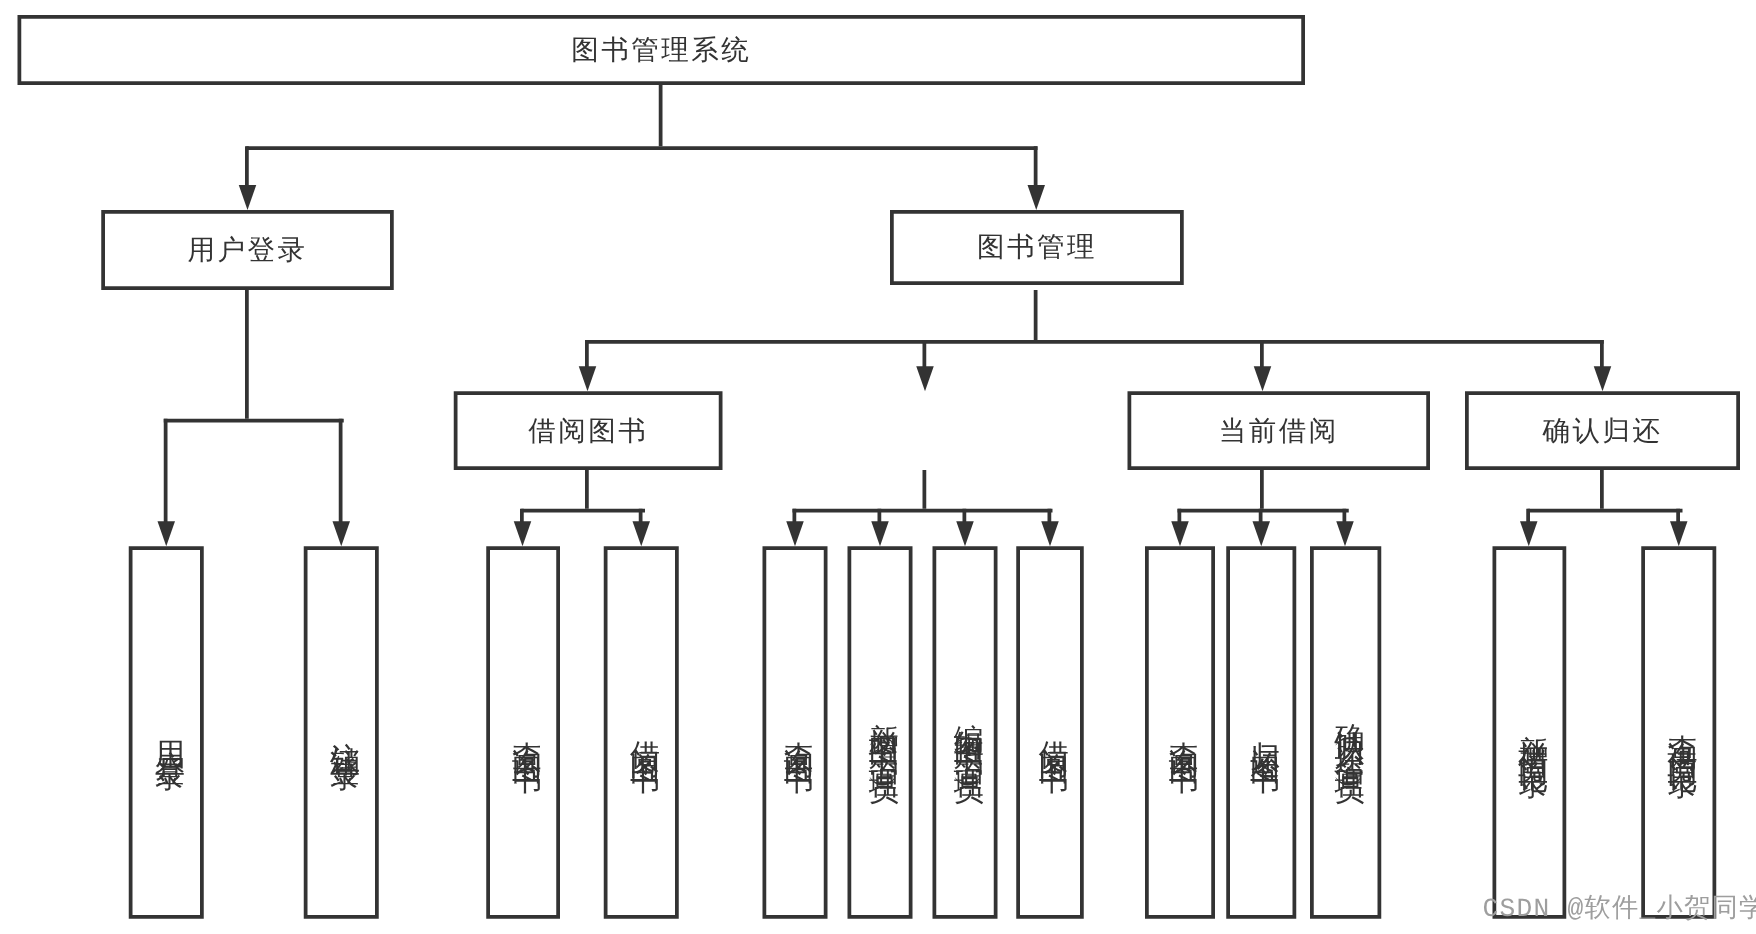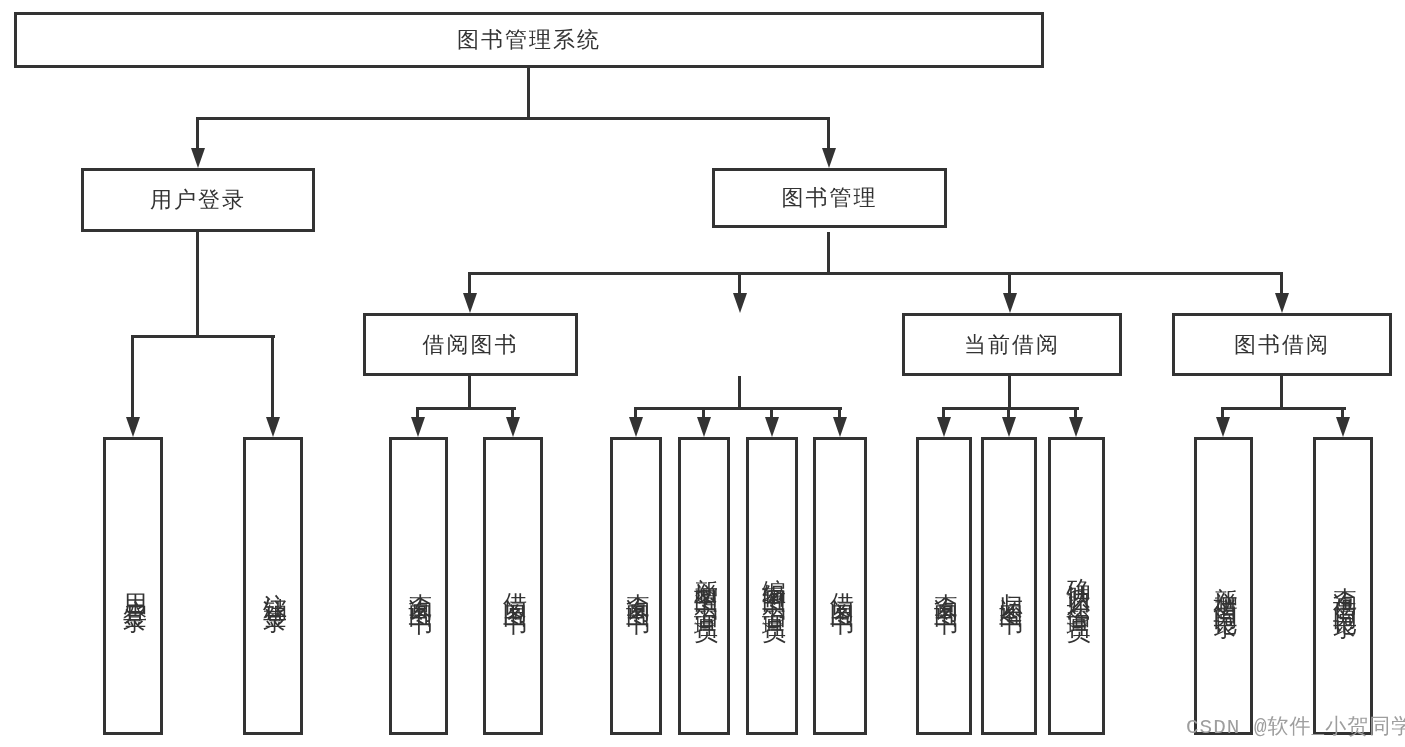--- a/index.html
+++ b/index.html
@@ -86,25 +86,25 @@
   <div class="vline" style="left:738px;top:272px;height:23px"></div>
   <div class="arrow" style="left:733px;top:293px"></div>
   <div class="vline" style="left:1008px;top:272px;height:23px"></div>
   <div class="arrow" style="left:1003px;top:293px"></div>
   <div class="vline" style="left:1280px;top:272px;height:23px"></div>
   <div class="arrow" style="left:1275px;top:293px"></div>
 
   <div class="node" style="left:363px;top:313px;width:215px;height:63px">
     <span class="lbl">借阅图书</span>
   </div>
-  <div class="node" style="left:902px;top:313px;width:220px;height:63px">
+  <div class="node" style="left:902px;top:313px;width:242px;height:63px">
     <span class="lbl">当前借阅</span>
   </div>
   <div class="node" style="left:1172px;top:313px;width:220px;height:63px">
-    <span class="lbl">图书借阅</span>
+    <span class="lbl">确认归还</span>
   </div>
 
   <div class="vline" style="left:468px;top:376px;height:31px"></div>
   <div class="hline" style="left:417px;top:407px;width:99px"></div>
   <div class="vline" style="left:416px;top:407px;height:12px"></div>
   <div class="arrow" style="left:411px;top:417px"></div>
   <div class="vline" style="left:511px;top:407px;height:12px"></div>
   <div class="arrow" style="left:506px;top:417px"></div>
 
   <div class="vline" style="left:738px;top:376px;height:31px"></div>

